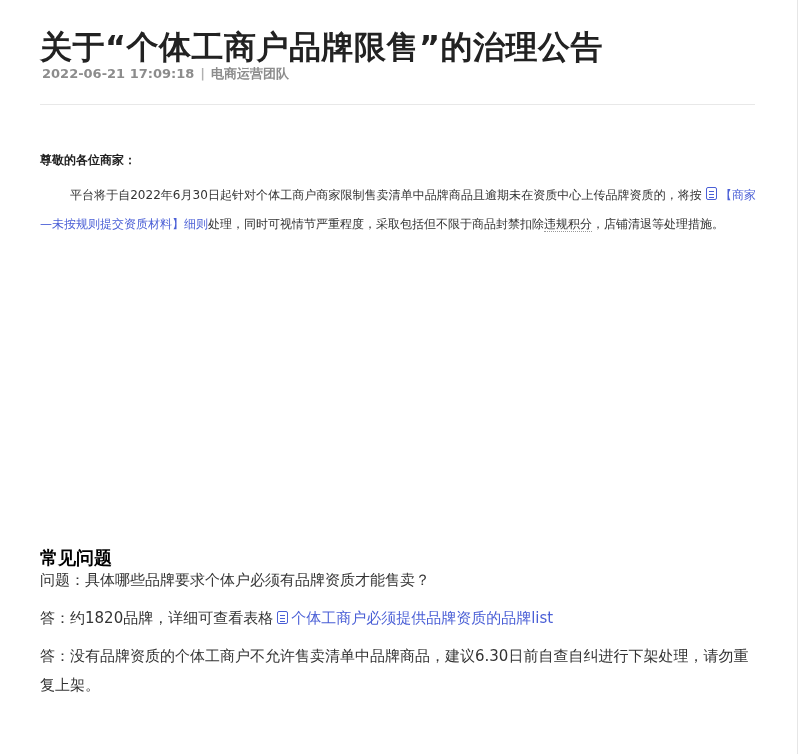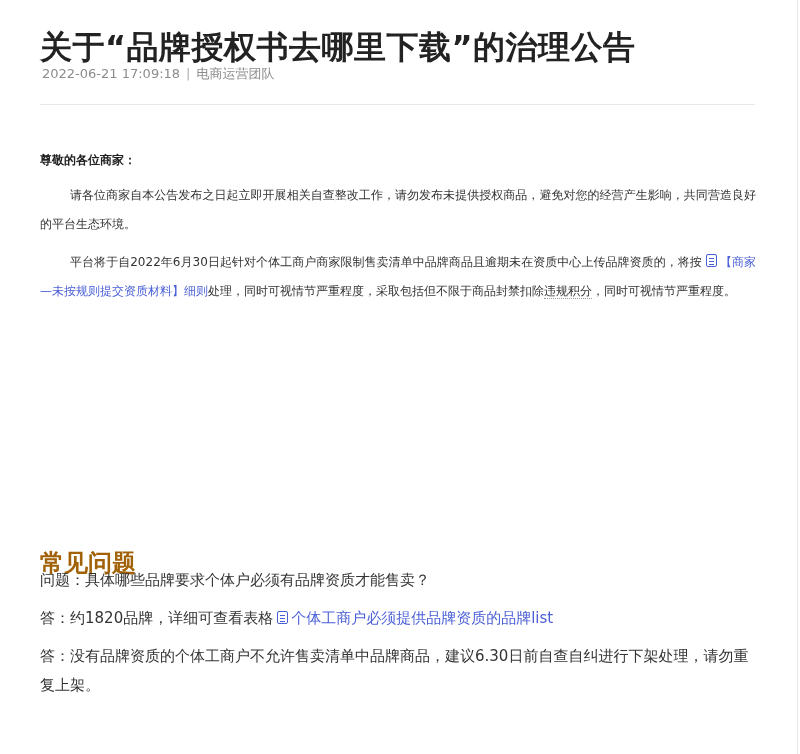--- a/index.html
+++ b/index.html
@@ -40,20 +40,21 @@
       letter-spacing: 0.5px;
     }
     .meta {
       position: absolute;
       left: 2px;
       top: 64px;
       font-size: 13px;
       line-height: 20px;
       color: #8c8c8c;
       white-space: nowrap;
+      font-weight: bold;
     }
     .meta .sep {
       display: inline-block;
       margin: 0 6px;
       color: #b0b0b0;
     }
     .divider {
       position: absolute;
       left: 0;
       top: 104px;
@@ -108,59 +109,58 @@
       background: #4a5fd6;
       box-shadow: 0 3px 0 #4a5fd6, 0 6px 0 #4a5fd6;
     }
     .dotted {
       border-bottom: 1px dotted #999999;
     }
     .faq-title {
       position: absolute;
       left: 0;
       top: 528px;
-      font-size: 24px;
+      font-size: 18px;
       font-weight: bold;
       line-height: 30px;
-      color: #a16207;
+      color: #000000;
     }
     .faq {
       position: absolute;
       left: 0;
       top: 566px;
       width: 716px;
       font-size: 15px;
       line-height: 29px;
       color: #333333;
     }
     .faq p {
       margin: 0 0 9px 0;
     }
   </style>
 </head>
 <body>
 
 <div class="page">
 
-  <h1 class="title">关于“品牌授权书去哪里下载”的治理公告</h1>
+  <h1 class="title">关于“个体工商户品牌限售”的治理公告</h1>
 
   <div class="meta">
     <span>2022-06-21 17:09:18</span><span class="sep">|</span><span>电商运营团队</span>
   </div>
 
   <div class="divider"></div>
 
   <div class="content">
     <p class="greeting">尊敬的各位商家：</p>
 
 
-    <p class="para">请各位商家自本公告发布之日起立即开展相关自查整改工作，请勿发布未提供授权商品，避免对您的经营产生影响，共同营造良好的平台生态环境。</p>
 
 
-    <p class="para"><span>平台将于自2022年6月30日起针对个体工商户商家限制售卖清单中品牌商品且逾期未在资质中心上传品牌资质的，将按</span><a class="link"><span class="doc-icon"></span><span>【商家—未按规则提交资质材料】细则</span></a><span>处理，同时可视情节严重程度，采取包括但不限于商品封禁扣除</span><span class="dotted">违规积分</span><span>，同时可视情节严重程度。</span></p>
+    <p class="para"><span>平台将于自2022年6月30日起针对个体工商户商家限制售卖清单中品牌商品且逾期未在资质中心上传品牌资质的，将按</span><a class="link"><span class="doc-icon"></span><span>【商家—未按规则提交资质材料】细则</span></a><span>处理，同时可视情节严重程度，采取包括但不限于商品封禁扣除</span><span class="dotted">违规积分</span><span>，店铺清退等处理措施。</span></p>
   </div>
 
   <h2 class="faq-title">常见问题</h2>
 
   <div class="faq">
     <p>问题：具体哪些品牌要求个体户必须有品牌资质才能售卖？</p>
     <p><span>答：约1820品牌，详细可查看表格</span><a class="link"><span class="doc-icon"></span><span>个体工商户必须提供品牌资质的品牌list</span></a></p>
     <p>答：没有品牌资质的个体工商户不允许售卖清单中品牌商品，建议6.30日前自查自纠进行下架处理，请勿重复上架。</p>
   </div>
 

